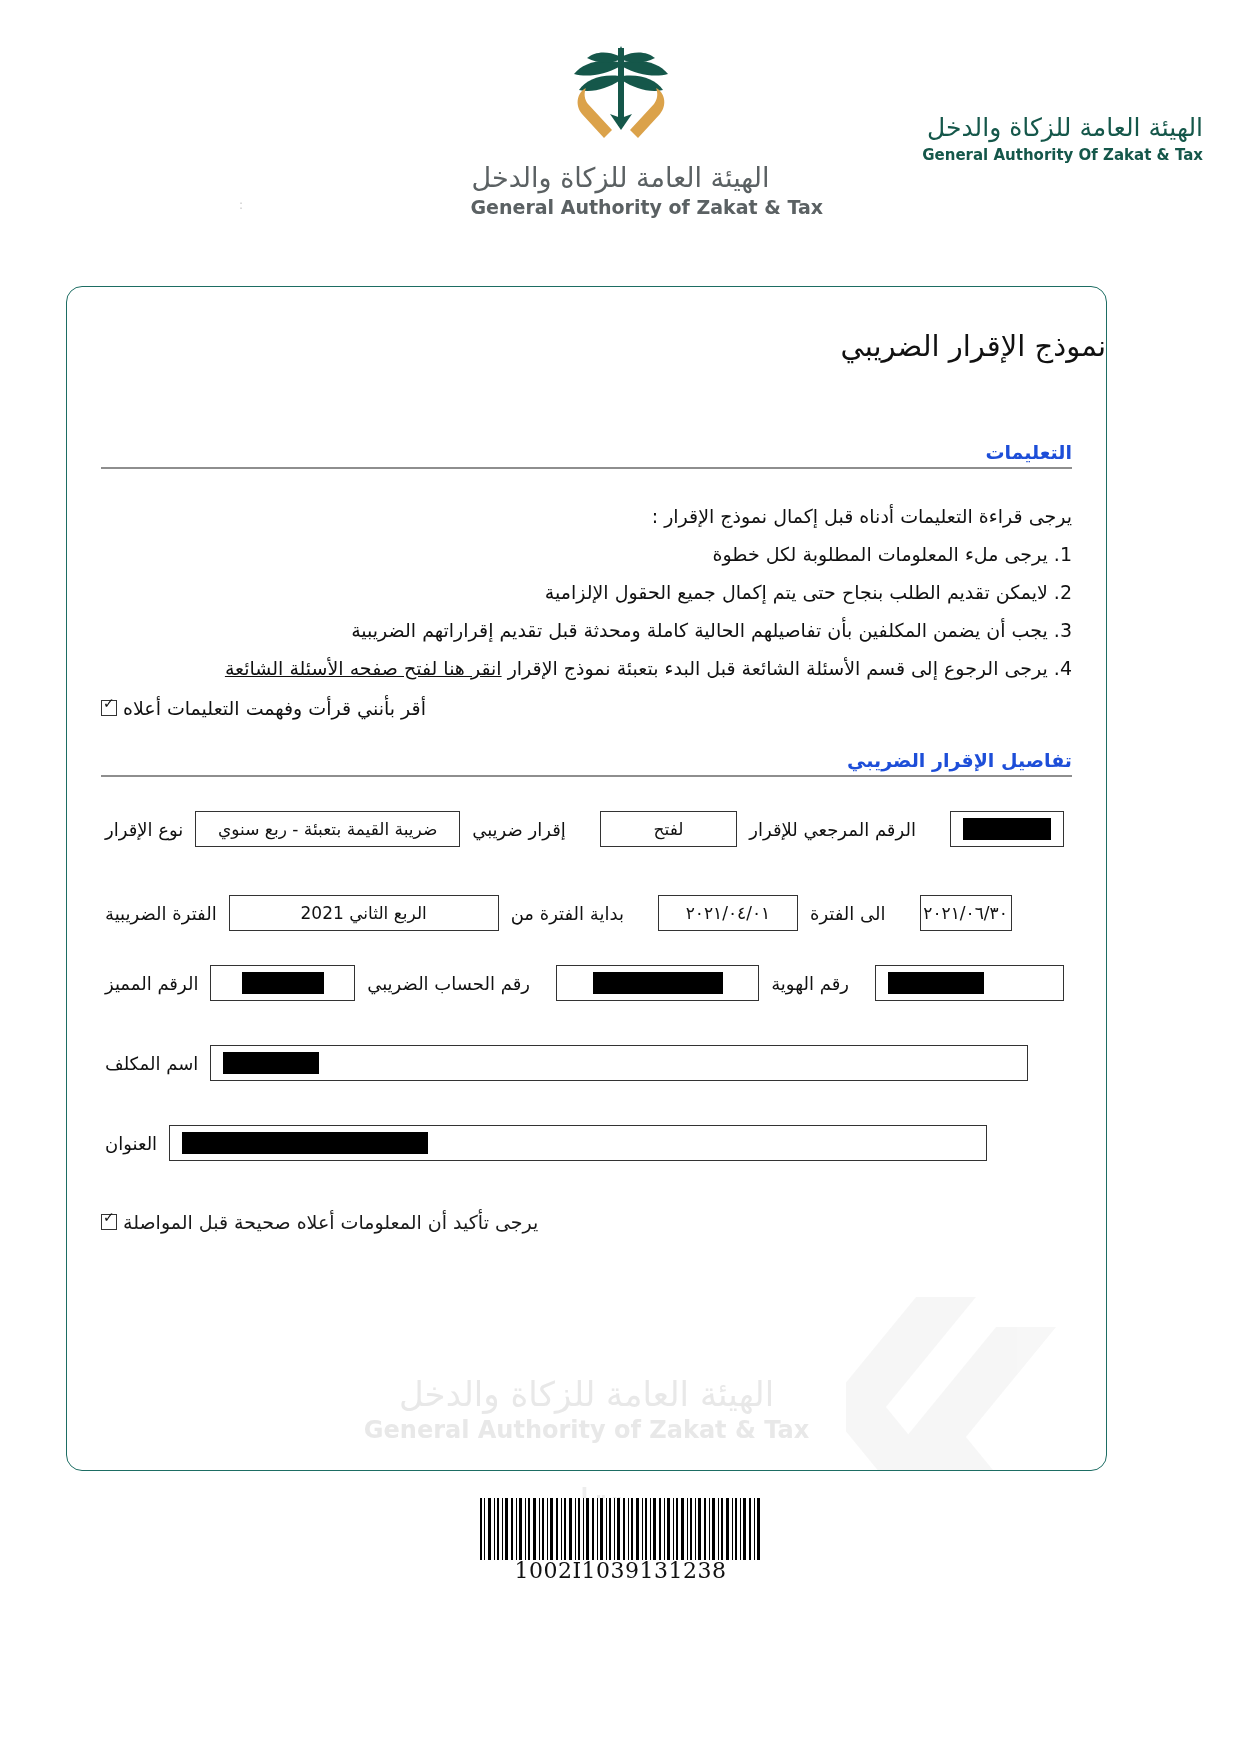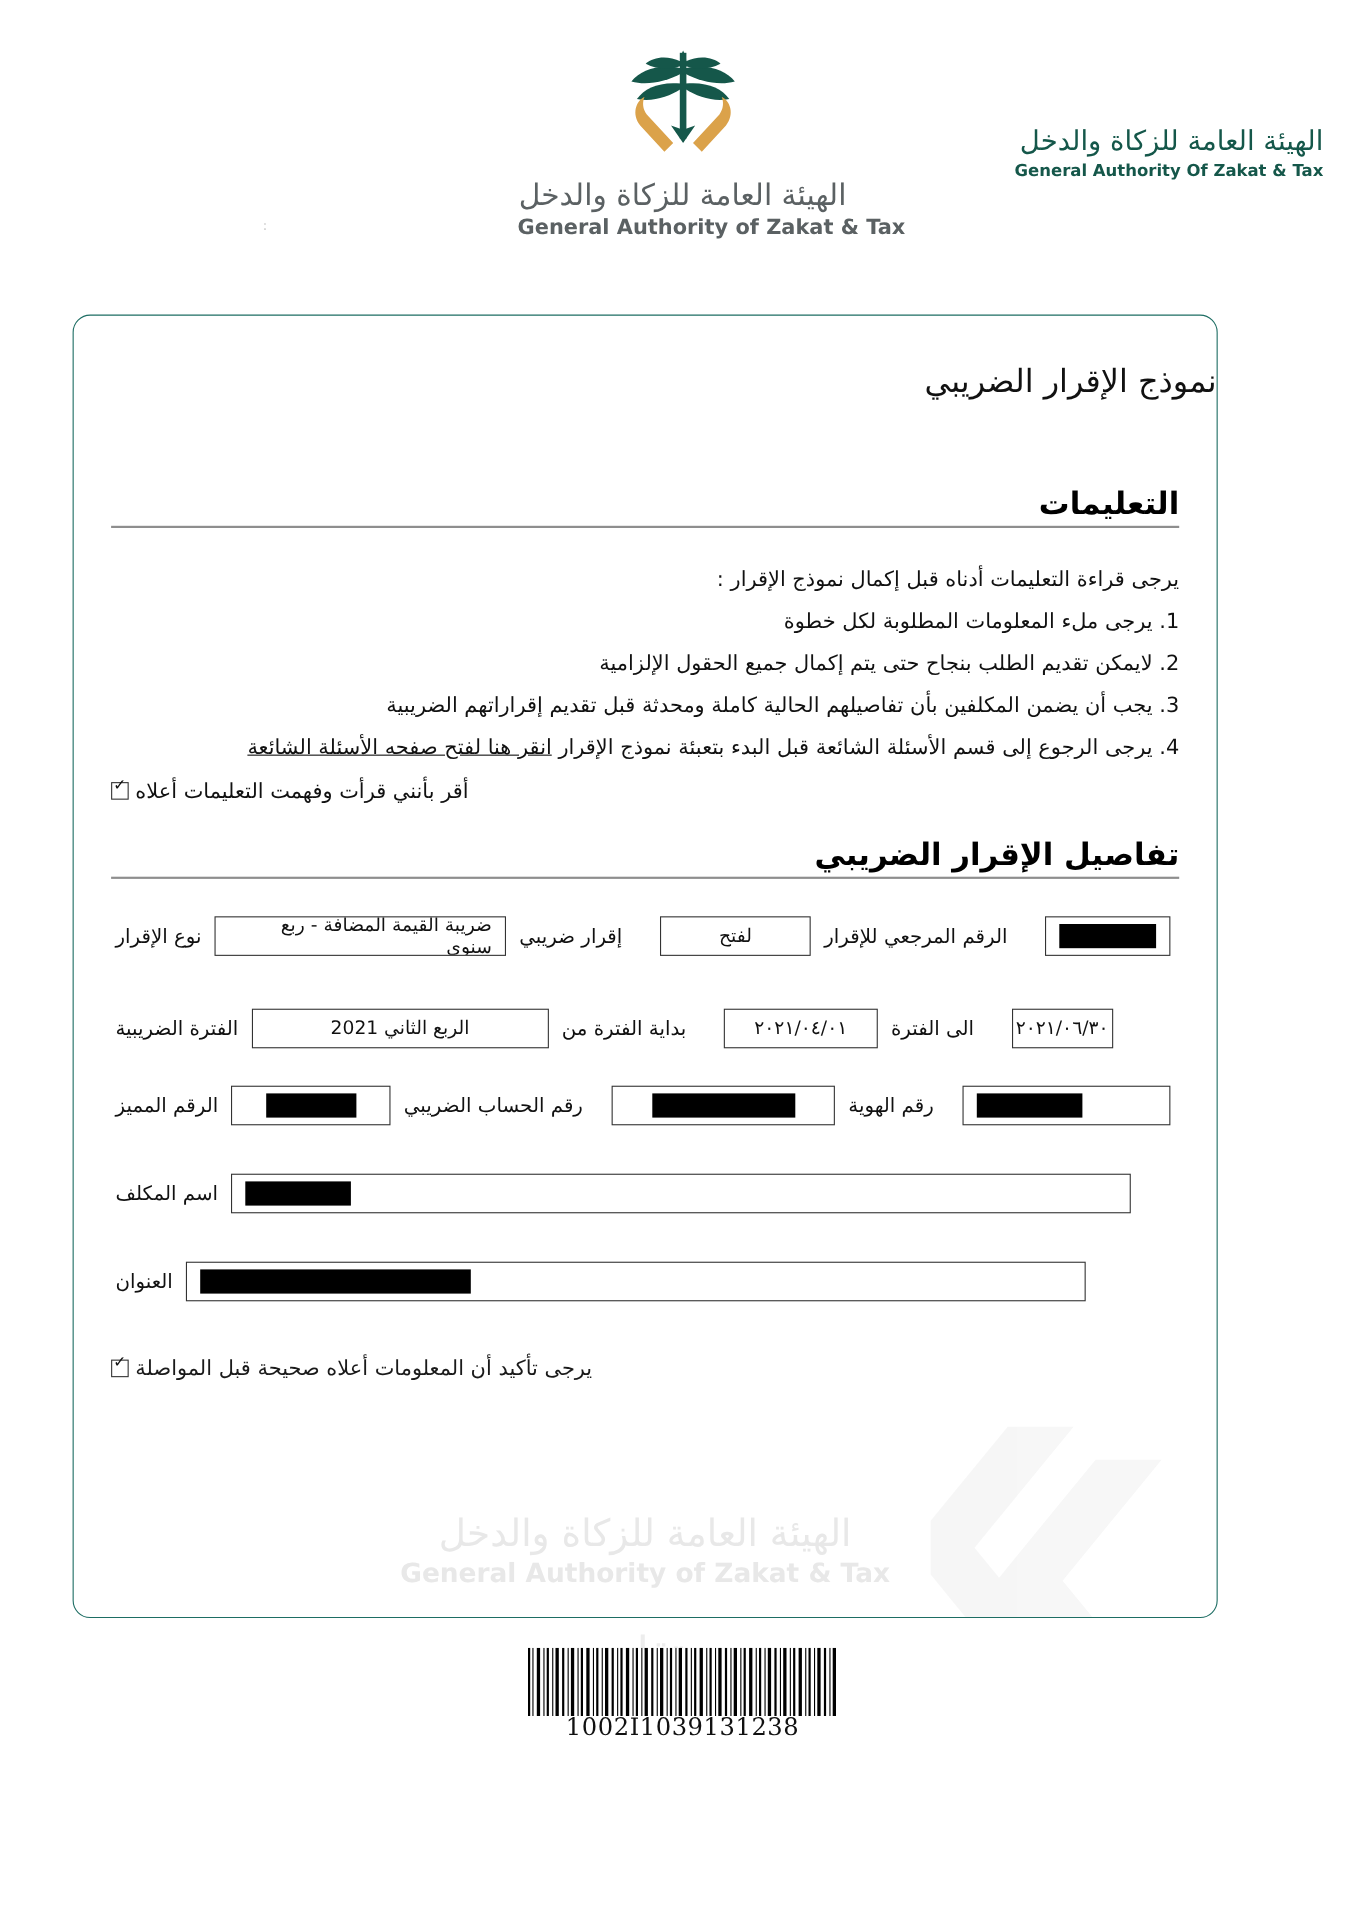--- a/index.html
+++ b/index.html
@@ -103,23 +103,23 @@
     margin-top: 42px;
     font-weight: 400;
   }
 
   
   .section {
     margin: 0 34px;
   }
   .sect-head {
     text-align: right;
-    font-size: 28px;
+    font-size: 19px;
     font-weight: 700;
-    color: #000000;
+    color: #1d4ed8;
     margin-bottom: 4px;
   }
   .rule {
     height: 0;
     border-top: 2px solid #8e8e8e;
     margin-bottom: 0;
   }
 
   
   .instructions {
@@ -323,23 +323,23 @@
     </div>
   </div>
 
   <div class="section" style="margin-top:22px;">
     <div class="sect-head">تفاصيل الإقرار الضريبي</div>
     <div class="rule"></div>
   </div>
 
   <div class="form-block">
 
-    <div class="frow" style="margin-top:34px;justify-content:space-between;">
+    <div class="frow" style="margin-top:34px;">
       <span class="flabel">نوع الإقرار</span>
-      <div class="fbox center" style="width:270px;">ضريبة القيمة المضافة - ربع سنوي</div>
+      <div class="fbox center" style="width:270px;">ضريبة القيمة بتعبئة - ربع سنوي</div>
       <span class="flabel" style="margin-right:22px;">إقرار ضريبي</span>
       <div class="fbox center" style="width:140px;">لفتح</div>
       <span class="flabel" style="margin-right:22px;">الرقم المرجعي للإقرار</span>
       <div class="fbox" style="width:116px;">
         <span class="redact" style="width:110px;"></span>
       </div>
     </div>
 
     <div class="frow" style="margin-top:48px;">
       <span class="flabel">الفترة الضريبية</span>

